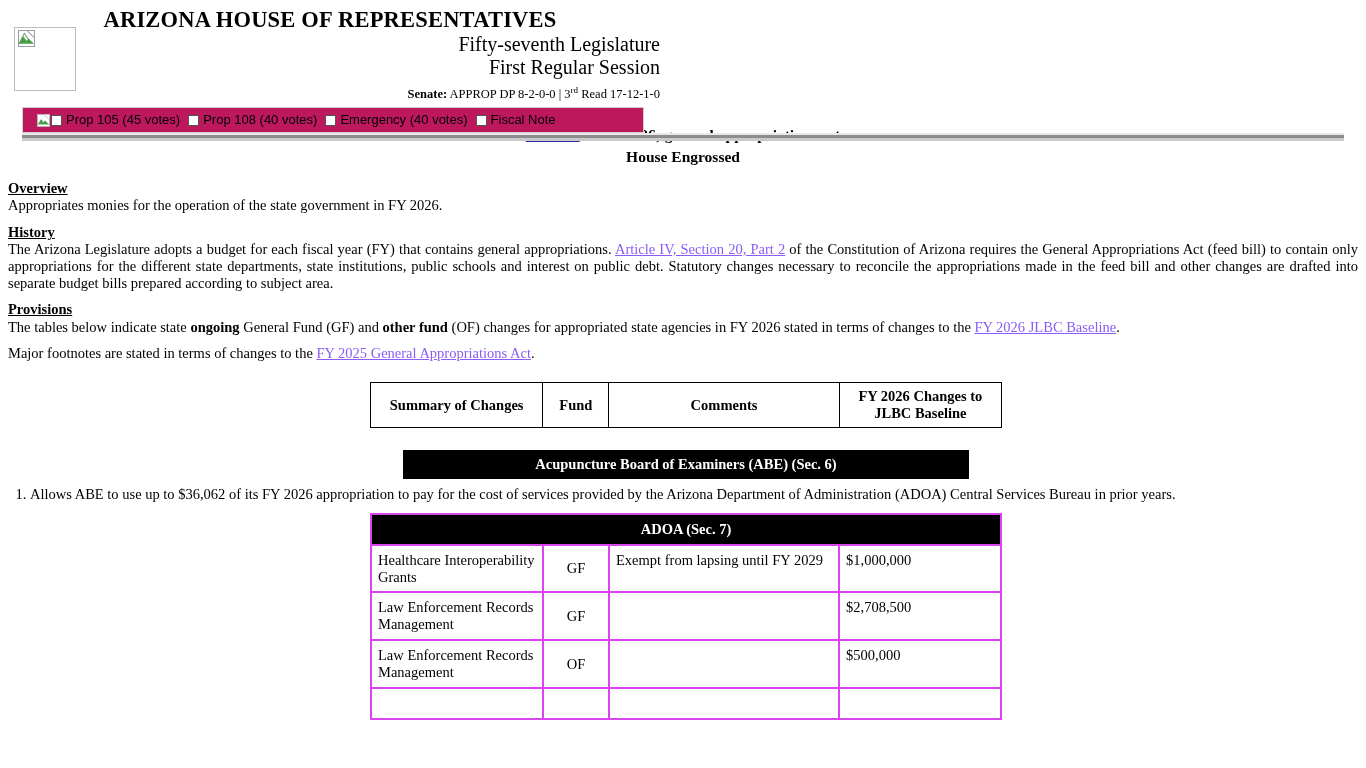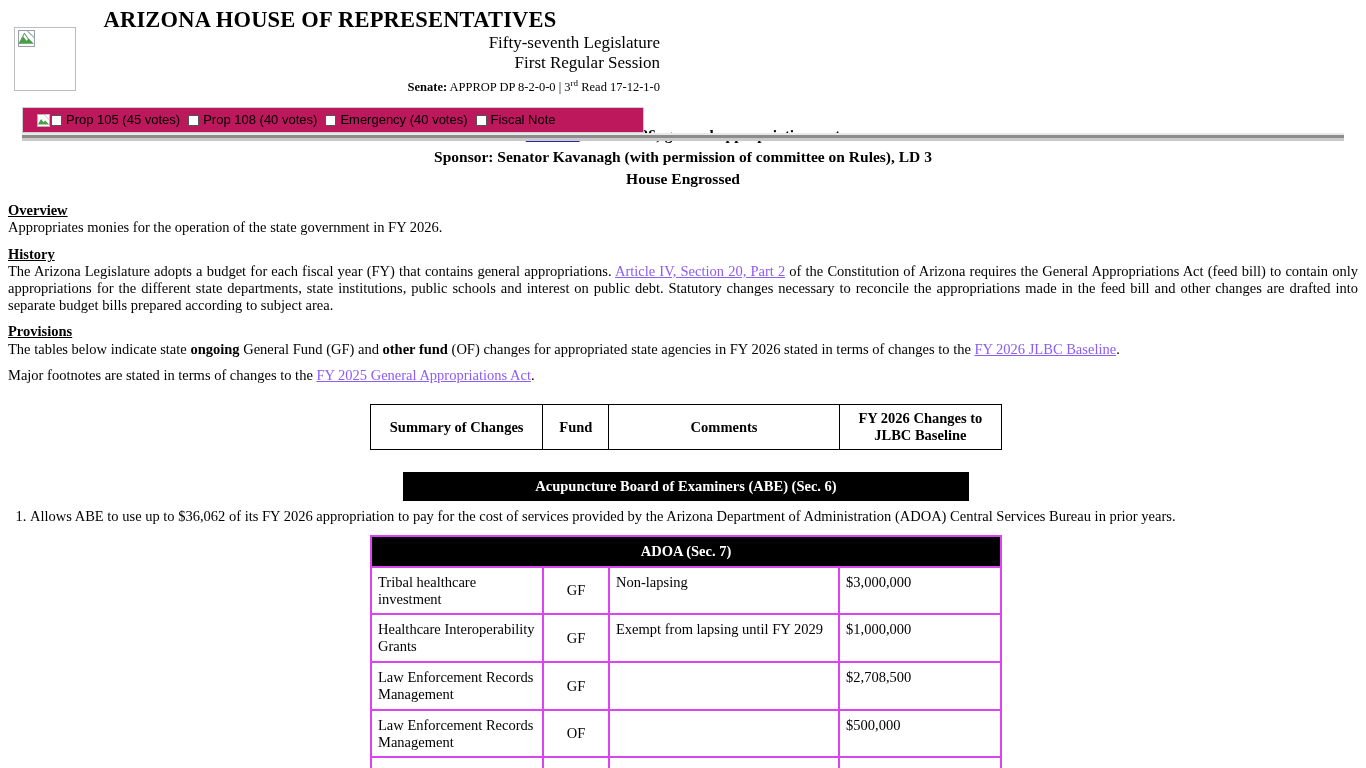--- a/index.html
+++ b/index.html
@@ -52,21 +52,21 @@
   }
   .chamber-title {
     font-size: 22.5px;
     font-weight: bold;
     letter-spacing: .2px;
     line-height: 1.1;
     white-space: nowrap;
   }
   .legislature-line,
   .session-line {
-    font-size: 17px;
+    font-size: 20px;
     line-height: 1.18;
     text-align: right;
     white-space: nowrap;
   }
   .votes-line {
     font-size: 12.5px;
     text-align: right;
     margin-top: 5px;
     white-space: nowrap;
   }
@@ -256,21 +256,20 @@
 
   <div class="hr-bar">
     <div class="top"></div>
     <div class="mid"></div>
     <div class="bot"></div>
   </div>
 </div>
 
 <div class="bill-head">
   <div class="bill-line"><span class="bill-no">SB 1735</span><span>: 2025-2026; general appropriations act</span></div>
-  <div class="bill-line">Sponsor: Senator Kavanagh (with permission of committee on Rules), LD 3</div>
   <div class="bill-line">House Engrossed</div>
 </div>
 
 <div class="content">
 
   <div class="sec-head first">Overview</div>
   <p class="body">Appropriates monies for the operation of the state government in FY 2026.</p>
 
   <div class="sec-head">History</div>
   <p class="body"><span>The Arizona Legislature adopts a budget for each fiscal year (FY) that contains general appropriations. </span><a class="link" href="#">Article IV, Section 20, Part 2</a><span> of the Constitution of Arizona requires the General Appropriations Act (feed bill) to contain only appropriations for the different state departments, state institutions, public schools and interest on public debt. Statutory changes necessary to reconcile the appropriations made in the feed bill and other changes are drafted into separate budget bills prepared according to subject area.</span></p>
@@ -319,26 +318,20 @@
         <col class="col-summary">
           <col class="col-fund">
           <col class="col-comment">
           <col class="col-amount">
       </colgroup>
       <tbody>
         <tr>
           <td class="agency-banner" colspan="4">ADOA (Sec. 7)</td>
         </tr>
         <tr>
-          <td>Tribal healthcare investment</td>
-          <td class="fund">GF</td>
-          <td>Non-lapsing</td>
-          <td>$3,000,000</td>
-        </tr>
-        <tr>
           <td>Healthcare Interoperability Grants</td>
           <td class="fund">GF</td>
           <td>Exempt from lapsing until FY 2029</td>
           <td>$1,000,000</td>
         </tr>
         <tr>
           <td>Law Enforcement Records Management</td>
           <td class="fund">GF</td>
           <td></td>
           <td>$2,708,500</td>

